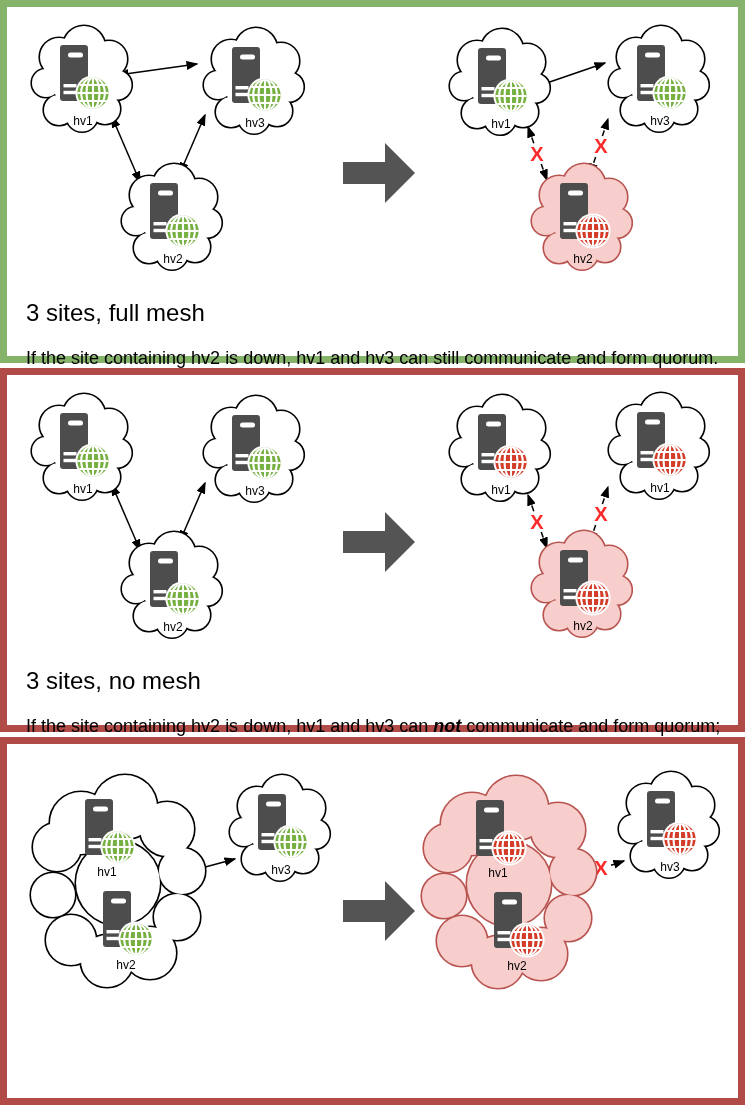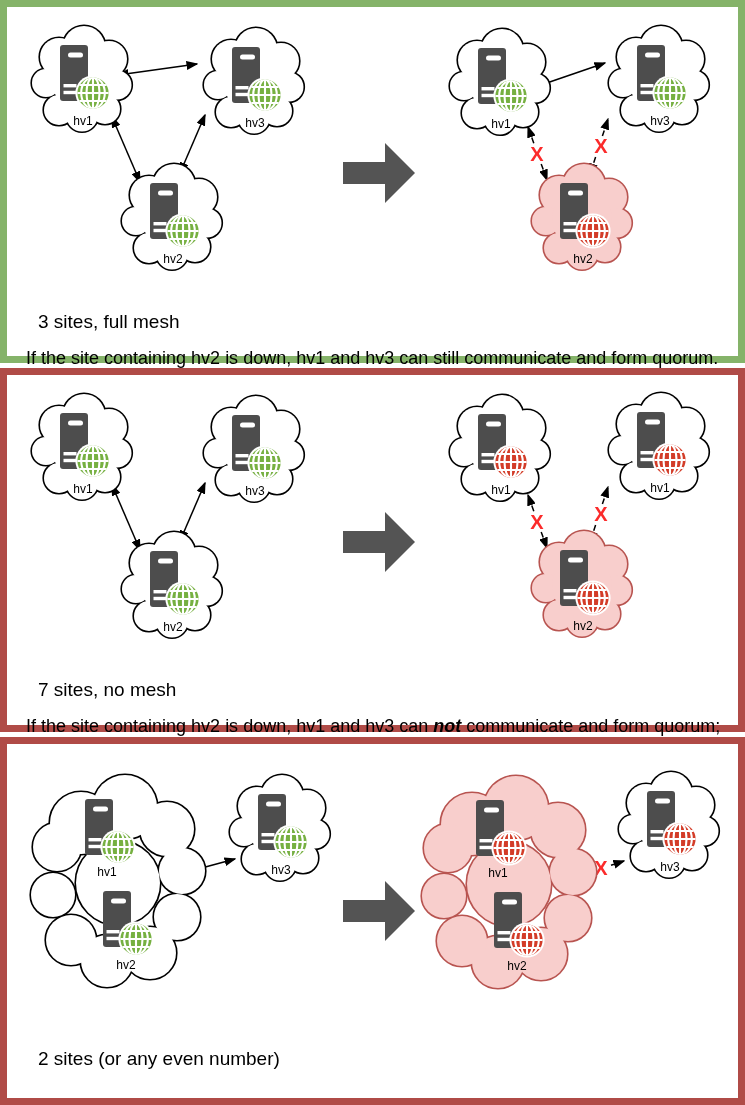--- a/index.html
+++ b/index.html
@@ -13,22 +13,22 @@
   .arrows{position:absolute;left:0;top:0;}
   .site{position:absolute;}
   .cloud-line{fill:var(--cf,#fff);stroke:var(--cv,#000);stroke-width:3.2;}
   .cloud-body{fill:var(--cf,#fff);}
   .site.downsite{--cf:#F8CECC;--cv:#B85450;}
   .site.redglobe{--gf:#D33C28;}
   .lbl{font:12px "Liberation Sans",sans-serif;fill:#000;text-anchor:middle;}
   .ln{stroke:#000;stroke-width:1.5;fill:none;}
   .dash{stroke-dasharray:6 5;}
   .xmark{font:bold 20px "Liberation Sans",sans-serif;fill:#FB2B2B;text-anchor:middle;}
-  .title{position:absolute;left:26px;top:299px;font-size:19px;font-weight:400;
-         color:#000;line-height:1.15;margin:12px;}
+  .title{position:absolute;left:26px;top:299px;font-size:24px;font-weight:400;
+         color:#000;line-height:1.15;margin:0;}
   .caption{position:absolute;left:26px;top:348px;font-size:18px;color:#000;
            line-height:1.2;margin:0;}
   .bigarrow{position:absolute;width:72px;height:60px;}
 </style>
 </head>
 <body>
 
 <svg width="0" height="0" style="position:absolute" aria-hidden="true">
   <defs>
     <marker id="ah" markerWidth="8" markerHeight="6" refX="7" refY="3" orient="auto-start-reverse">
@@ -210,21 +210,21 @@
       <text class="lbl" x="51" y="100">hv1</text>
     </svg>
     <svg class="site downsite redglobe" style="left:532px;top:162px" width="100" height="115" viewBox="0 0 100 115">
       <use href="#puffs" class="cloud-line"></use>
       <use href="#puffs" class="cloud-body"></use>
       <use href="#server-def" x="28" y="20"></use>
       <use href="#globe-def" x="61" y="68"></use>
       <text class="lbl" x="51" y="100">hv2</text>
     </svg>
 
-    <h2 class="title">7 sites, no mesh</h2>
+    <h2 class="title">3 sites, no mesh</h2>
     <p class="caption"><span>If the site containing hv2 is down, hv1 and hv3 can </span><b><i>not</i></b><span> communicate and form quorum; both are "down".</span></p>
   </section>
 
   <section class="panel down" style="top:737px;height:368px">
     <div class="frame"></div>
 
     <svg class="arrows" width="745" height="368" viewBox="0 0 745 368">
       <line class="ln" x1="183" y1="136" x2="235" y2="122" marker-start="url(#ah)" marker-end="url(#ah)"></line>
       <line class="ln" x1="592" y1="134.7" x2="579" y2="139" marker-end="url(#ah)"></line>
       <line class="ln" x1="611" y1="128.3" x2="624" y2="124" marker-end="url(#ah)"></line>
@@ -264,16 +264,15 @@
       <text class="lbl" x="93" y="196">hv2</text>
     </svg>
     <svg class="site redglobe" style="left:619px;top:34px" width="100" height="115" viewBox="0 0 100 115">
       <use href="#puffs" class="cloud-line"></use>
       <use href="#puffs" class="cloud-body"></use>
       <use href="#server-def" x="28" y="20"></use>
       <use href="#globe-def" x="61" y="68"></use>
       <text class="lbl" x="51" y="100">hv3</text>
     </svg>
 
-    <h2 class="title">2 sites (or any even number)</h2>
   </section>
 
 </div>
 
 </body></html>

